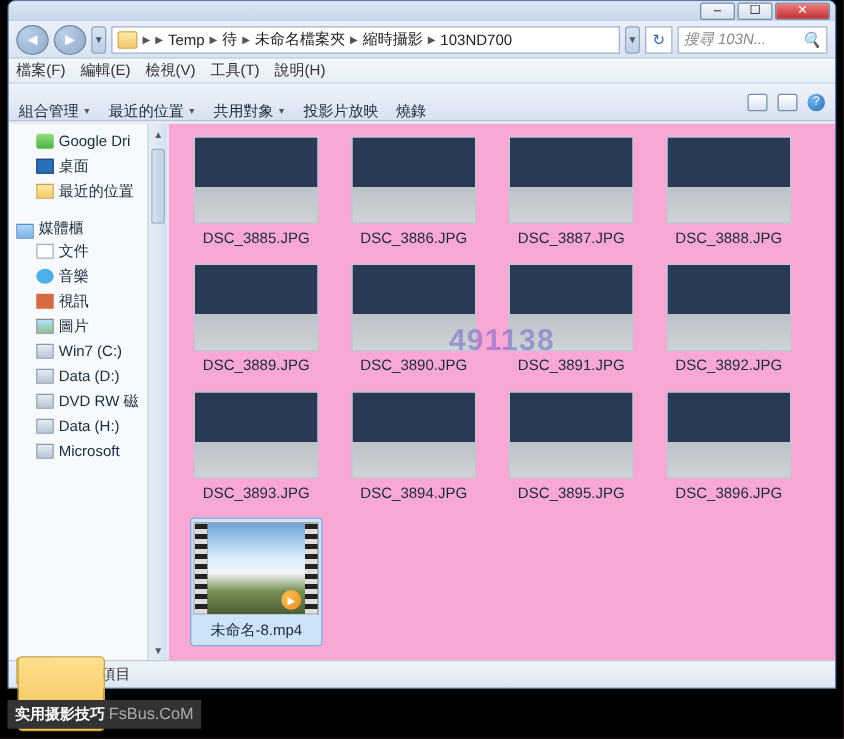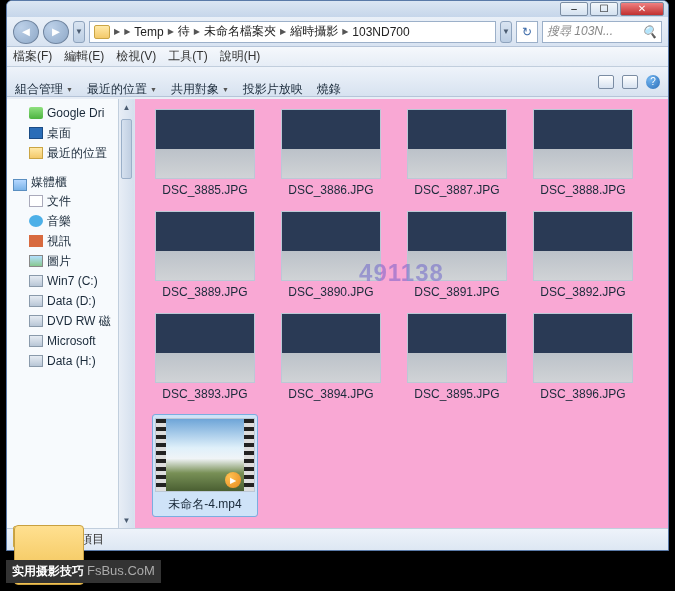--- a/index.html
+++ b/index.html
@@ -177,25 +177,25 @@
           <div class="tnode lvl2">
               <span class="ic drv"></span>
               <span>Data (D:)</span>
             </div>
           <div class="tnode lvl2">
               <span class="ic drv"></span>
               <span>DVD RW 磁</span>
             </div>
           <div class="tnode lvl2">
               <span class="ic drv"></span>
+              <span>Data (H:)</span>
+            </div>
+          <div class="tnode lvl2">
+              <span class="ic drv"></span>
               <span>Microsoft</span>
-            </div>
-          <div class="tnode lvl2">
-              <span class="ic drv"></span>
-              <span>Data (H:)</span>
             </div>
         </div>
         <div class="side-scroll">
           <div class="side-ar up">▲</div>
           <div class="side-thumb"></div>
           <div class="side-ar dn">▼</div>
         </div>
       </div>
 
       <div class="grid" id="grid">
@@ -249,21 +249,21 @@
             <div class="fname">DSC_3896.JPG</div>
           </div>
           <div class="thumb-item selected">
             <div class="vid-thumb">
               <div class="film"></div>
               <div class="vmain">
                 <div class="play">▶</div>
               </div>
               <div class="film"></div>
             </div>
-            <div class="fname">未命名-4.mp4</div>
+            <div class="fname">未命名-8.mp4</div>
           </div>
         </div>
     </div>
 
     <div class="status">
       <div class="status-icon"></div>
       <span>137 個項目</span>
     </div>
   </div>
 

